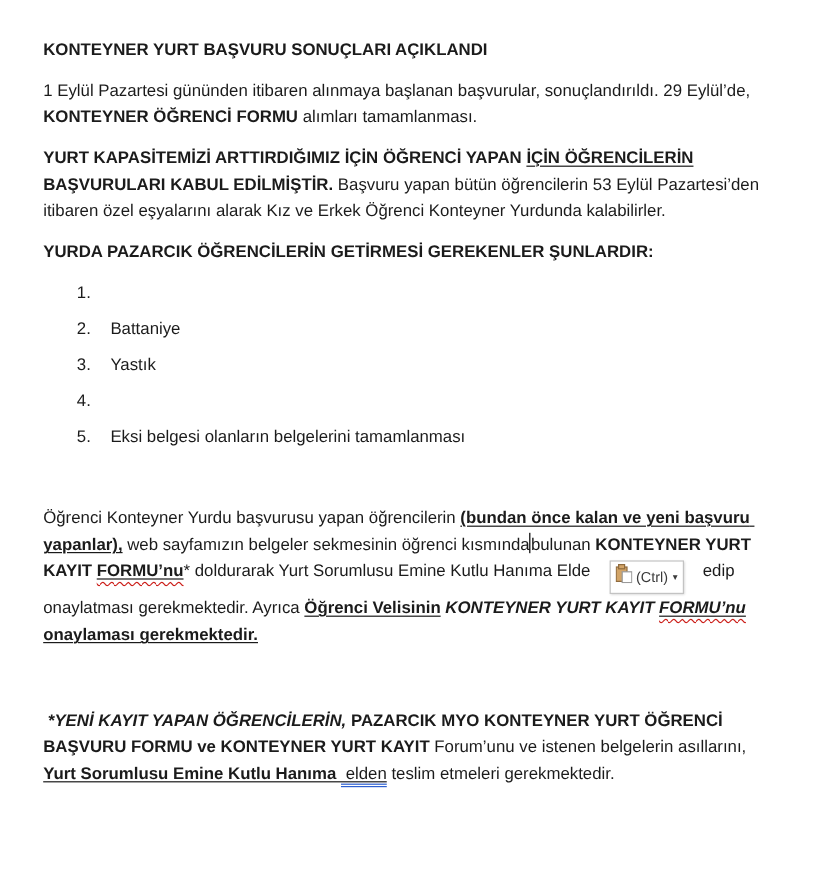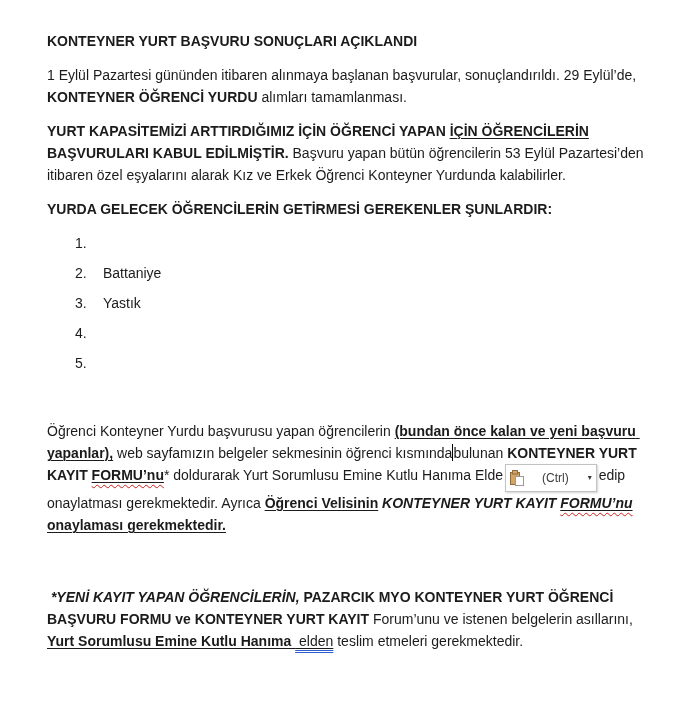--- a/index.html
+++ b/index.html
@@ -10,21 +10,21 @@
     --paste-border:#c3c3c3;
     --paste-bg:#ffffff;
     --page-bg:#ffffff;
   }
   *{margin:0;padding:0;box-sizing:border-box;}
   html,body{background:#ffffff;}
   body{font-family:"Liberation Sans", sans-serif;}
   .page{
     width:687px;height:728px;overflow:hidden;
     background:var(--page-bg);
-    padding:30px 40px 0 47px;
+    padding:30px 40px 0 36px;
     color:var(--text);
   }
   .doc{width:100%;}
   .para{
     font-size:14px;line-height:22px;
     margin-bottom:12px;
     white-space:pre-wrap;
   }
   .spacer{height:26px;margin-bottom:12px;}
   .b{font-weight:700;}
@@ -33,58 +33,59 @@
   .wavy{text-decoration:underline wavy var(--spell-red);text-decoration-thickness:1px;text-underline-offset:4px;text-align:right;}
   .dblue{text-decoration:underline double var(--grammar-blue);text-decoration-thickness:1px;text-underline-offset:4px;}
   .list{margin:0 0 4px 0;}
   .list-item{display:flex;font-size:14px;line-height:22px;margin:0 0 8px 28px;}
   .marker{width:28px;flex:none;}
   .caret{
     display:inline-block;width:1px;height:17px;
     background:var(--caret);vertical-align:-3px;
   }
   .paste-btn{
-    display:inline-flex;align-items:center;gap:18px;
-    padding:2px 4px;margin:0 2px;
+    display:inline-flex;align-items:flex-start;gap:3px;
+    padding:2px 4px;margin:0 16px;
     background:var(--paste-bg);
     border:1px solid var(--paste-border);
     box-shadow:1px 1px 2px rgba(0,0,0,0.18);
     vertical-align:-6px;
     font-size:12px;color:#3a3a3a;
     white-space:nowrap;cursor:default;
   }
   .paste-btn .arrow{font-size:8px;color:#3a3a3a;padding-left:1px;}
   .paste-btn svg{display:block;}
 </style>
 </head>
 <body>
 
 <div class="page">
   <div class="doc">
       <div class="para"><span class="run b">KONTEYNER YURT BAŞVURU SONUÇLARI AÇIKLANDI</span></div>
-      <div class="para"><span class="run">1 Eylül Pazartesi gününden itibaren alınmaya başlanan başvurular, sonuçlandırıldı. 29 Eylül’de, </span><span class="run b">KONTEYNER ÖĞRENCİ YURDU</span><span class="run"> alımları tamamlanması.</span></div>
+      <div class="para"><span class="run">1 Eylül Pazartesi gününden itibaren alınmaya başlanan başvurular, sonuçlandırıldı. 29 Eylül’de, </span><span class="run b">KONTEYNER ÖĞRENCİ FORMU</span><span class="run"> alımları tamamlanması.</span></div>
       <div class="para"><span class="run b">YURT KAPASİTEMİZİ ARTTIRDIĞIMIZ İÇİN ÖĞRENCİ YAPAN </span><span class="run b"><span class="u">İÇİN ÖĞRENCİLERİN</span></span><span class="run b"> BAŞVURULARI KABUL EDİLMİŞTİR.</span><span class="run"> Başvuru yapan bütün öğrencilerin 53 Eylül Pazartesi’den itibaren özel eşyalarını alarak Kız ve Erkek Öğrenci Konteyner Yurdunda kalabilirler.</span></div>
-      <div class="para"><span class="run b">YURDA GELECEK ÖĞRENCİLERİN GETİRMESİ GEREKENLER ŞUNLARDIR:</span></div>
+      <div class="para"><span class="run b">YURDA PAZARCIK ÖĞRENCİLERİN GETİRMESİ GEREKENLER ŞUNLARDIR:</span></div>
       <div class="list">
         <div class="list-item">
           <span class="marker">1.</span>
         </div>
         <div class="list-item">
           <span class="marker">2.</span>
           <span class="li-text">Battaniye</span>
         </div>
         <div class="list-item">
           <span class="marker">3.</span>
           <span class="li-text">Yastık</span>
         </div>
         <div class="list-item">
           <span class="marker">4.</span>
         </div>
         <div class="list-item">
           <span class="marker">5.</span>
+          <span class="li-text">Eksi belgesi olanların belgelerini tamamlanması</span>
         </div>
       </div>
       <div class="spacer"></div>
       <div class="para"><span class="run">Öğrenci Konteyner Yurdu başvurusu yapan öğrencilerin </span><span class="run b"><span class="u">(bundan önce kalan ve yeni başvuru yapanlar),</span></span><span class="run"> web sayfamızın belgeler sekmesinin öğrenci kısmında</span><span class="caret"></span><span class="run">bulunan </span><span class="run b">KONTEYNER YURT KAYIT </span><span class="run b"><span class="u"><span class="wavy">FORMU’nu</span></span></span><span class="run">* doldurarak Yurt Sorumlusu Emine Kutlu Hanıma Elde</span><span class="paste-btn">
           <span>
             <svg width="14" height="16" viewBox="0 0 14 16">
               <rect x="0.5" y="2.5" width="9" height="12" fill="#d2a467" stroke="#8f6b3e"></rect>
               <rect x="2.5" y="0.5" width="5" height="3.5" fill="#d2a467" stroke="#8f6b3e"></rect>
               <rect x="5.5" y="6.5" width="8" height="9" fill="#ffffff" stroke="#9a9a9a"></rect>
             </svg>

